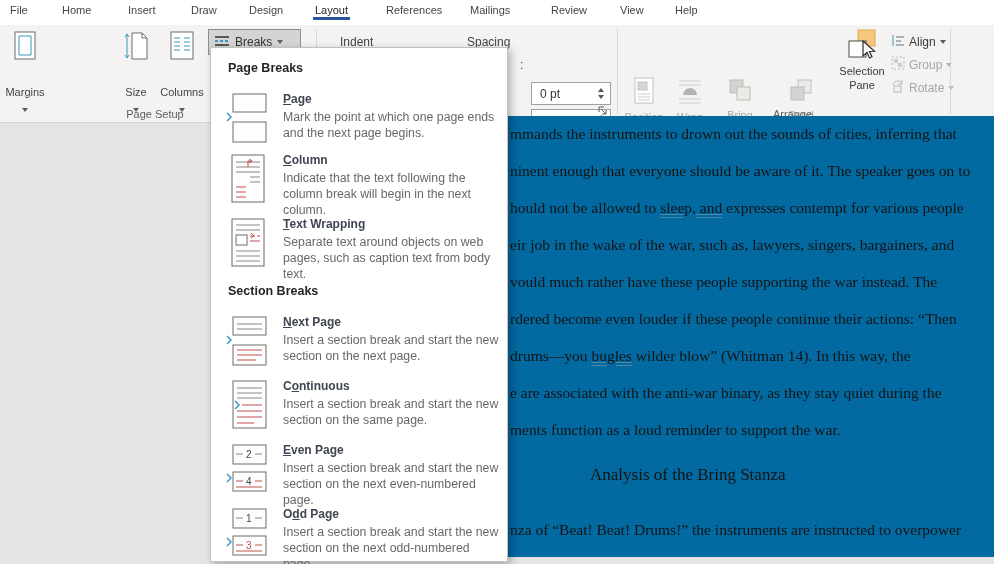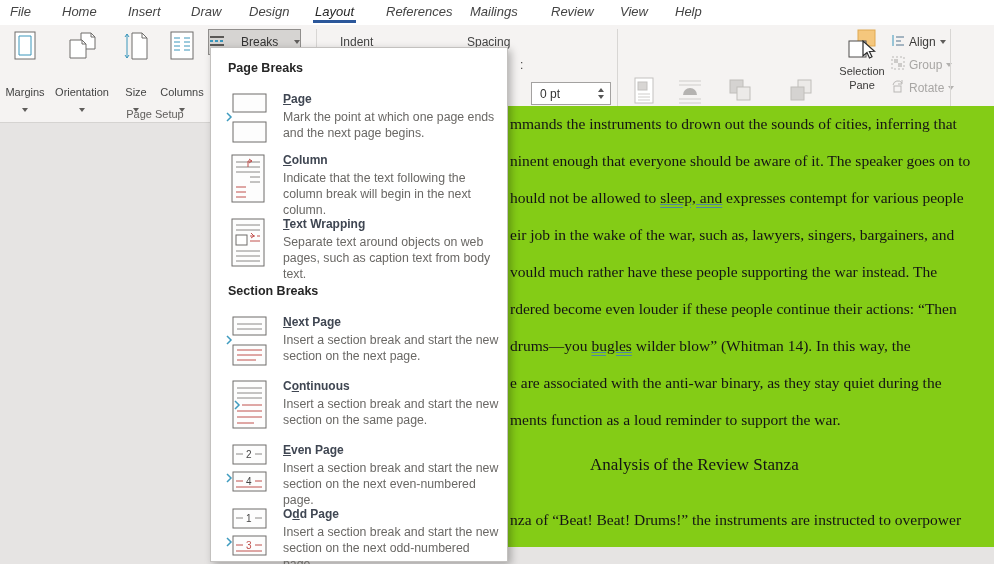--- a/index.html
+++ b/index.html
@@ -1,50 +1,50 @@
 <!DOCTYPE html>
 <html><head>
 <meta charset="utf-8">
 <style>
   html,body{margin:0;padding:0;}
   body{width:994px;height:564px;overflow:hidden;font-family:"Liberation Sans",sans-serif;background:#fff;position:relative;}
   .abs{position:absolute;}
   
   #menubar{left:0;top:0;width:994px;height:25px;background:#fff;}
-  .tab{position:absolute;top:4px;font-size:13px;color:#444;cursor:default;font-style:italic;}
+  .tab{position:absolute;top:4px;font-size:11px;color:#444;cursor:default;}
   .tab.active{color:#262626;}
   .tab.active::after{content:"";position:absolute;left:-2px;right:-2px;bottom:-4px;height:3px;background:#2b579a;}
   
   #ribbon{left:0;top:25px;width:994px;height:97px;background:#f5f3f2;border-bottom:1px solid #d5d3d1;}
   .vsep{position:absolute;top:4px;bottom:8px;width:1px;background:#d8d6d4;}
   .bigbtn{position:absolute;top:4px;height:76px;text-align:center;color:#444;font-size:11px;}
   .bigbtn .ic{display:block;margin:2px auto 3px auto;}
   .bigbtn .lbl{display:block;line-height:13px;margin-top:23px;}
   .tri{display:inline-block;width:0;height:0;border-left:3.5px solid transparent;border-right:3.5px solid transparent;border-top:4px solid #5f5d5b;vertical-align:middle;}
   .tri.dis{border-top-color:#b3b1af;}
   .bigbtn .chv{display:block;margin-top:4px;}
   .grouplabel{position:absolute;bottom:2px;font-size:11px;color:#605e5c;text-align:center;}
-  #breaks-btn{position:absolute;left:208px;top:4px;width:93px;height:26px;background:#d6d4d2;border:1px solid #908e8c;box-sizing:border-box;display:flex;align-items:center;gap:16px;font-size:12px;color:#333;}
+  #breaks-btn{position:absolute;left:208px;top:4px;width:93px;height:26px;background:#d6d4d2;border:1px solid #908e8c;box-sizing:border-box;display:flex;align-items:center;gap:5px;padding-left:5px;font-size:12px;color:#333;}
   .toplabel{position:absolute;top:10px;font-size:12px;color:#444;}
   .spin{position:absolute;left:531px;width:80px;height:23px;background:#fff;border:1px solid #a3a1a0;box-sizing:border-box;font-size:12px;color:#333;display:flex;align-items:center;margin-top:28px;}
   .spin .val{flex:1;padding-left:8px;}
   .spin .arrows{width:18px;display:flex;flex-direction:column;align-items:center;gap:3px;}
   .tri-u{width:0;height:0;border-left:3px solid transparent;border-right:3px solid transparent;border-bottom:4px solid #555;}
   .tri-d{width:0;height:0;border-left:3px solid transparent;border-right:3px solid transparent;border-top:4px solid #555;}
   
   .arrbtn{position:absolute;top:4px;text-align:center;font-size:11px;line-height:14px;}
   .arrbtn.dis{color:#a8a6a4;margin-top:48px;}
   .arrbtn.en{color:#3b3a39;}
   .arrbtn .ic{display:block;margin:0 auto 2px auto;}
   .smallbtn{position:absolute;left:891px;font-size:12px;display:flex;align-items:center;gap:4px;}
   .smallbtn.dis{color:#a8a6a4;}
   .smallbtn.en{color:#3b3a39;}
   
   #docarea{left:0;top:123px;width:994px;height:441px;background:#e6e4e3;}
-  #docpage{left:350px;top:106px;width:644px;height:441px;background:#84cc16;overflow:hidden;}
+  #docpage{left:350px;top:116px;width:644px;height:441px;background:#0369a1;overflow:hidden;}
   .docline{position:absolute;left:160px;white-space:nowrap;font-family:"Liberation Serif",serif;font-size:15.5px;color:#141414;}
   .u2{text-decoration-line:underline;text-decoration-style:double;text-decoration-color:#4e87a5;}
   
   #breaksmenu{left:210px;top:47px;width:298px;height:515px;background:#fff;border:1px solid #c3c1bf;box-sizing:border-box;box-shadow:3px 3px 8px rgba(0,0,0,0.28);z-index:20;}
   .bm-header{position:absolute;left:17px;font-size:12.5px;font-weight:bold;color:#262626;}
   .bm-item{position:absolute;left:14px;width:274px;display:flex;gap:12px;cursor:default;}
   .bm-ico{width:46px;display:flex;justify-content:center;flex-shrink:0;}
   .bm-title{display:block;font-size:12px;font-weight:bold;color:#3f4652;margin-bottom:3px;}
   .bm-title .acc{text-decoration:underline;}
   .bm-desc{display:block;font-size:12.3px;color:#6a6865;line-height:16px;width:218px;}
@@ -77,32 +77,20 @@
           <line x1="7" y1="5" x2="7" y2="24" stroke="#3a96bb"></line>
           <line x1="19" y1="5" x2="19" y2="24" stroke="#3a96bb"></line>
           <line x1="7" y1="5" x2="19" y2="5" stroke="#3a96bb"></line>
           <line x1="7" y1="24" x2="19" y2="24" stroke="#3a96bb"></line>
         </svg>
     </span>
     <span class="lbl">Margins</span>
     <span class="chv"><span class="tri"></span></span>
   </div>
 
-  <div class="bigbtn" style="left:50px;width:64px">
-    <span class="ic">
-      <svg width="30" height="30">
-          <path d="M14 2 h10 l4 4 v12 h-14 z" fill="#fff" stroke="#6f6d6b"></path>
-          <path d="M24 2 v4 h4" fill="none" stroke="#6f6d6b"></path>
-          <path d="M3 9 h12 l4 4 v14 h-16 z" fill="#fff" stroke="#6f6d6b"></path>
-          <path d="M15 9 v4 h4" fill="none" stroke="#6f6d6b"></path>
-        </svg>
-    </span>
-    <span class="lbl">Orientation</span>
-    <span class="chv"><span class="tri"></span></span>
-  </div>
 
   <div class="bigbtn" style="left:116px;width:40px">
     <span class="ic">
       <svg width="26" height="30">
           <line x1="4" y1="3" x2="4" y2="27" stroke="#3a96bb"></line>
           <path d="M2 6 l2 -3 l2 3 M2 24 l2 3 l2 -3" fill="none" stroke="#3a96bb"></path>
           <path d="M9 2 h10 l5 5 v21 h-15 z" fill="#fff" stroke="#6f6d6b"></path>
           <path d="M19 2 v5 h5" fill="none" stroke="#6f6d6b"></path>
         </svg>
     </span>
@@ -286,21 +274,21 @@
 <div class="abs" id="docpage">
   <div class="docline" style="top:9px">mmands the instruments to drown out the sounds of cities, inferring that</div>
   <div class="docline" style="top:46px">ninent enough that everyone should be aware of it. The speaker goes on to</div>
   <div class="docline" style="top:83px"><span>hould not be allowed to </span><span class="u2">sleep, and</span><span> expresses contempt for various people</span></div>
   <div class="docline" style="top:120px">eir job in the wake of the war, such as, lawyers, singers, bargainers, and</div>
   <div class="docline" style="top:157px">vould much rather have these people supporting the war instead. The</div>
   <div class="docline" style="top:194px">rdered become even louder if these people continue their actions: “Then</div>
   <div class="docline" style="top:231px"><span>drums—you </span><span class="u2">bugles</span><span> wilder blow” (Whitman 14). In this way, the</span></div>
   <div class="docline" style="top:268px">e are associated with the anti-war binary, as they stay quiet during the</div>
   <div class="docline" style="top:305px">ments function as a loud reminder to support the war.</div>
-  <div class="docline" style="top:349px;left:240px;font-size:17px">Analysis of the Review Stanza</div>
+  <div class="docline" style="top:349px;left:240px;font-size:17px">Analysis of the Bring Stanza</div>
   <div class="docline" style="top:405px">nza of “Beat! Beat! Drums!” the instruments are instructed to overpower</div>
 </div>
 
 <div class="abs" id="breaksmenu">
   <div class="bm-header" style="top:13px">Page Breaks</div>
 
   <div class="bm-item" style="top:44px">
     <span class="bm-ico">
       <svg width="44" height="52">
           <rect x="7" y="2" width="33" height="18" fill="#fdfdfd" stroke="#6f6d6b"></rect>

